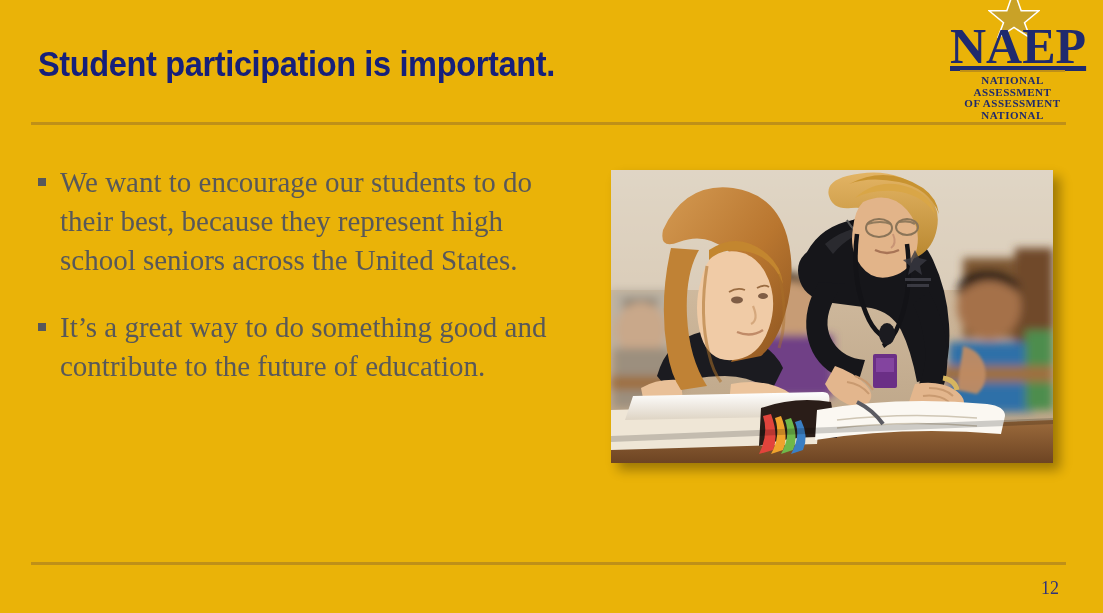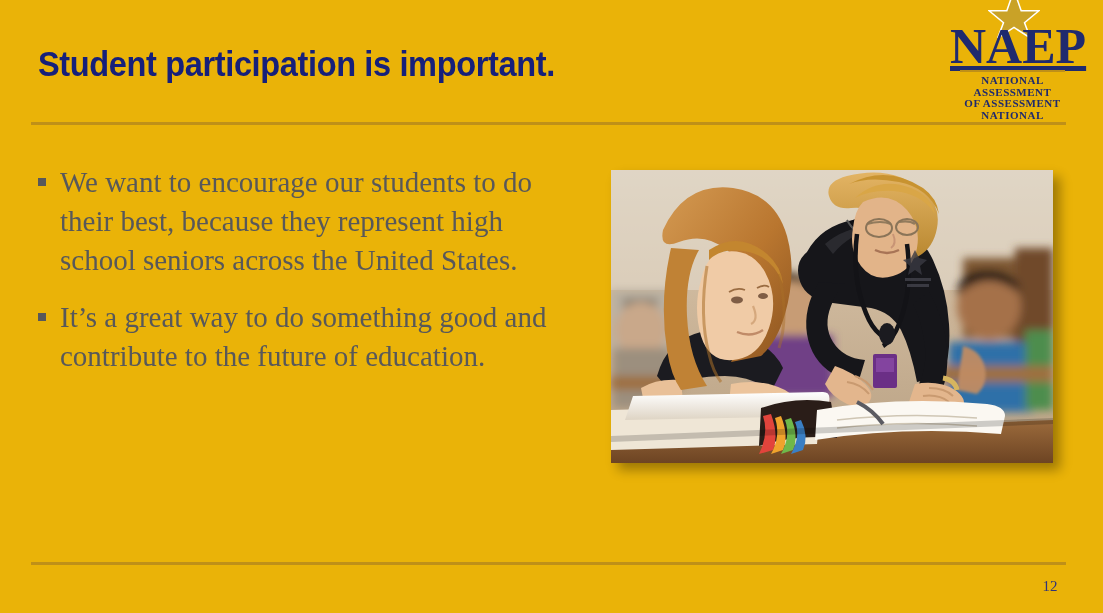--- a/index.html
+++ b/index.html
@@ -56,21 +56,21 @@
   
   .body-text {
     position: absolute;
     left: 38px;
     top: 163px;
     width: 545px;
   }
   .bullet-item {
     position: relative;
     padding-left: 22px;
-    margin-bottom: 18px;
+    margin-bottom: 28px;
     color: #58585a;
     font-family: "Liberation Serif", serif;
     font-size: 29px;
     line-height: 39px;
   }
   .bullet-item:last-child { margin-bottom: 0; }
   .bullet-marker {
     position: absolute;
     left: 0;
     top: 15px;
@@ -144,21 +144,21 @@
   }
 
   
   .page-number {
     position: absolute;
     left: 1030px;
     top: 578px;
     width: 40px;
     text-align: center;
     font-family: "Liberation Serif", serif;
-    font-size: 15px;
+    font-size: 18px;
     color: #30337a;
   }
 </style>
 </head>
 <body>
 
 <div class="slide">
 
   <div class="slide-title">Student participation is important.</div>
 

